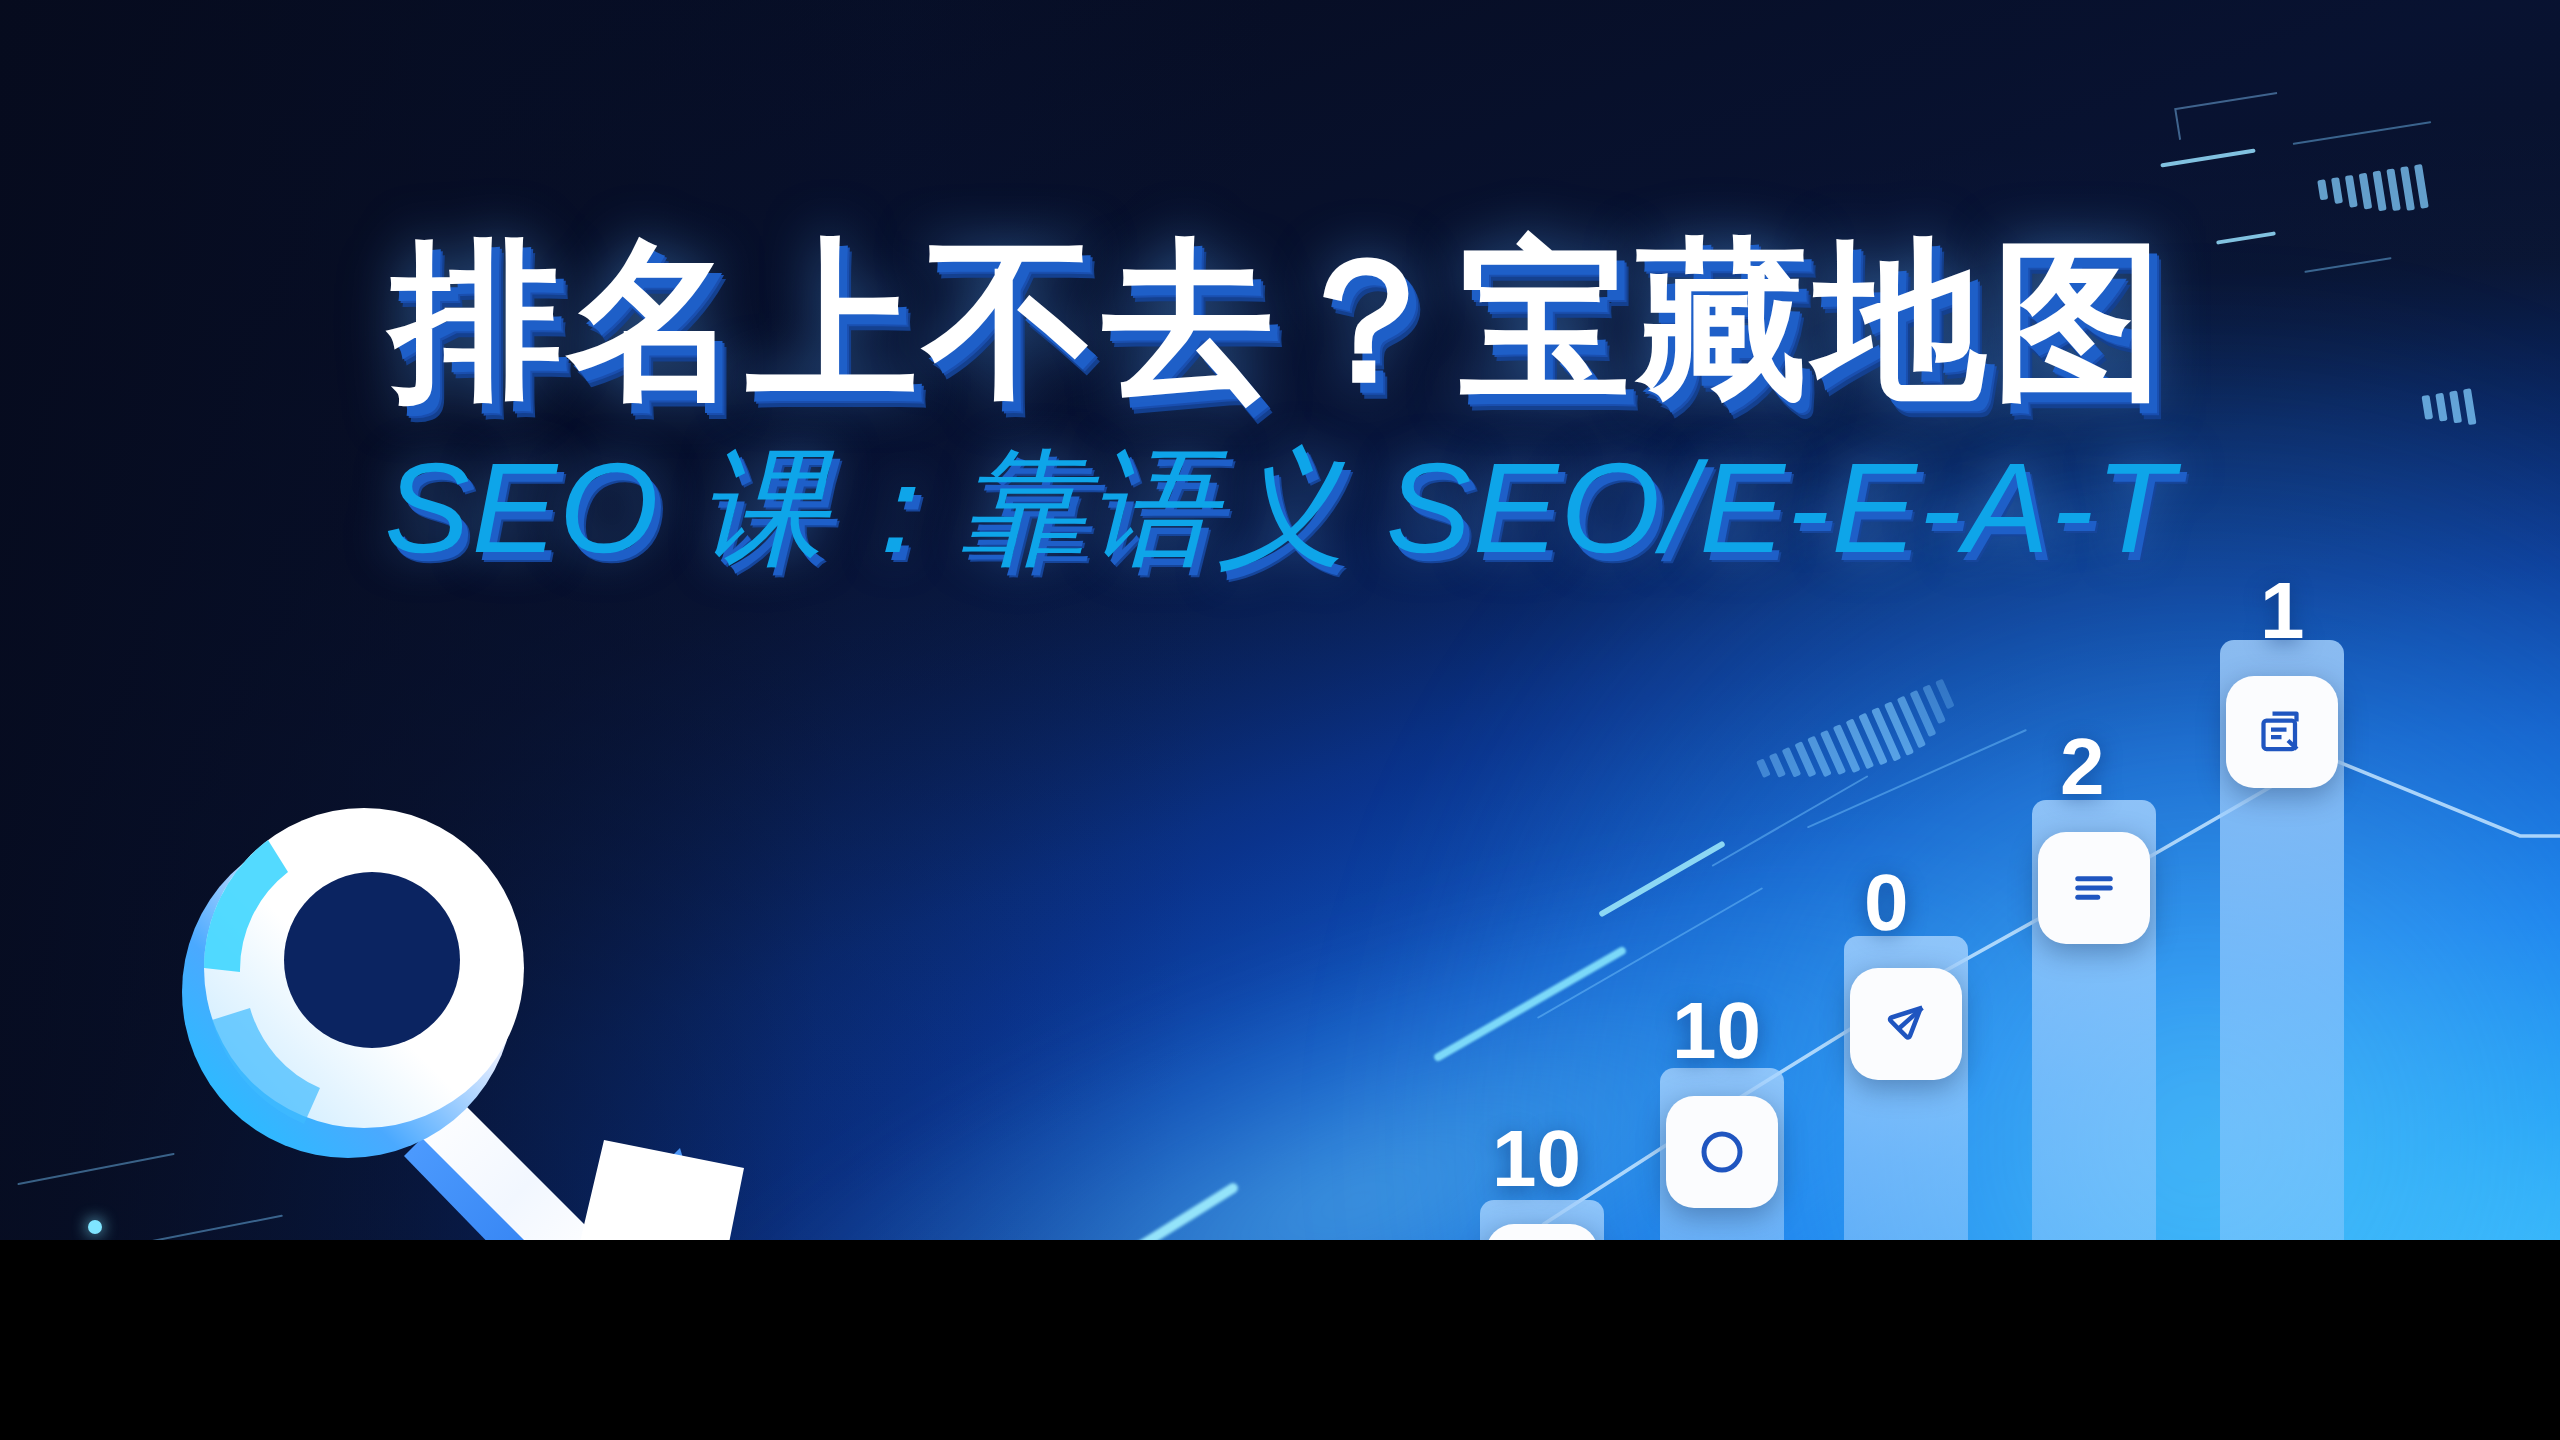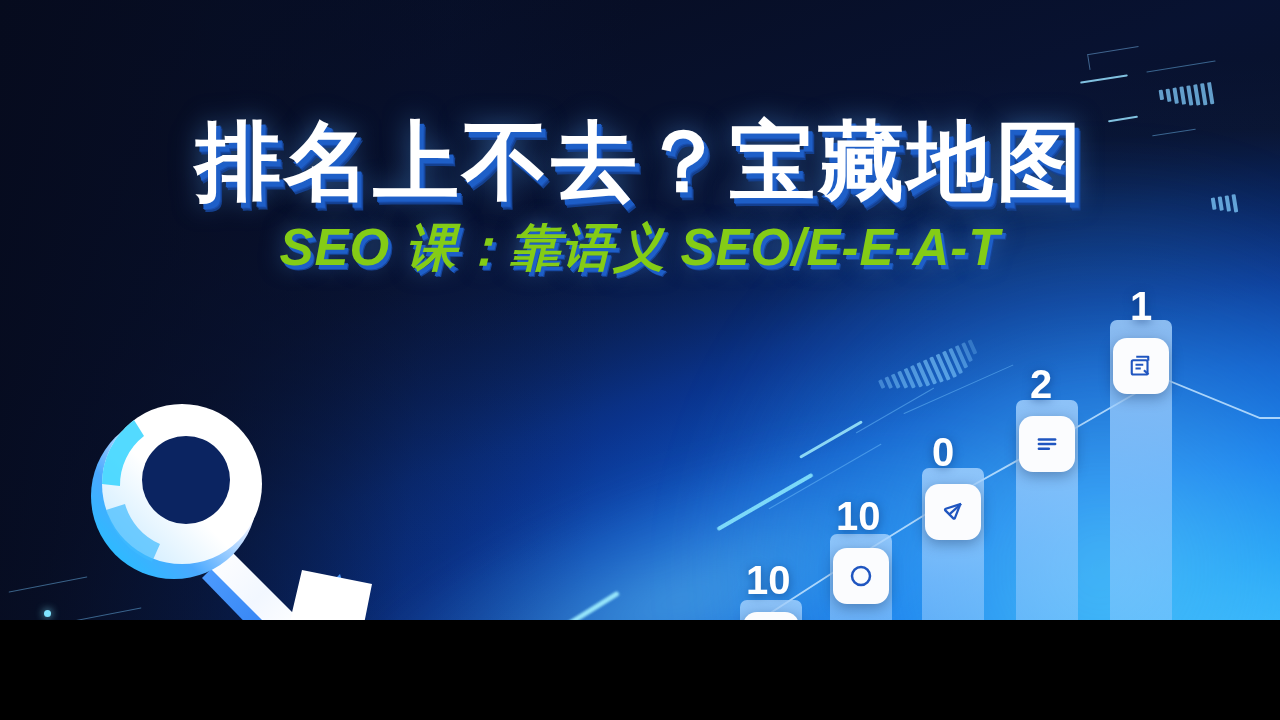--- a/index.html
+++ b/index.html
@@ -81,21 +81,21 @@
   .t1{
     margin:0;padding-top:118px;
     font-size:86px;line-height:1;font-weight:bold;color:#ffffff;
     letter-spacing:3px;
     text-shadow:
       4px 5px 0 #1e5fc8, 5px 6px 0 #1a4faf, 6px 8px 0 #14408f,
       0 0 26px rgba(90,170,255,.55);
   }
   .t2{
     margin:0;padding-top:18px;
-    font-size:51px;line-height:1;font-weight:bold;font-style:italic;color:#84cc16;
+    font-size:64px;line-height:1;font-weight:normal;font-style:italic;color:#0ea5e9;
     letter-spacing:1px;
     text-shadow:3px 4px 0 #1e5fc8, 4px 5px 0 #16459a, 0 0 22px rgba(90,170,255,.5);
   }
   .t3{
     margin:0;padding-top:22px;
     font-size:47px;line-height:1;font-weight:bold;font-style:italic;color:#ffffff;
     letter-spacing:1px;
     text-shadow:2px 3px 0 #2166cc, 3px 4px 0 #1a4fa5, 0 0 18px rgba(90,170,255,.45);
   }
   

